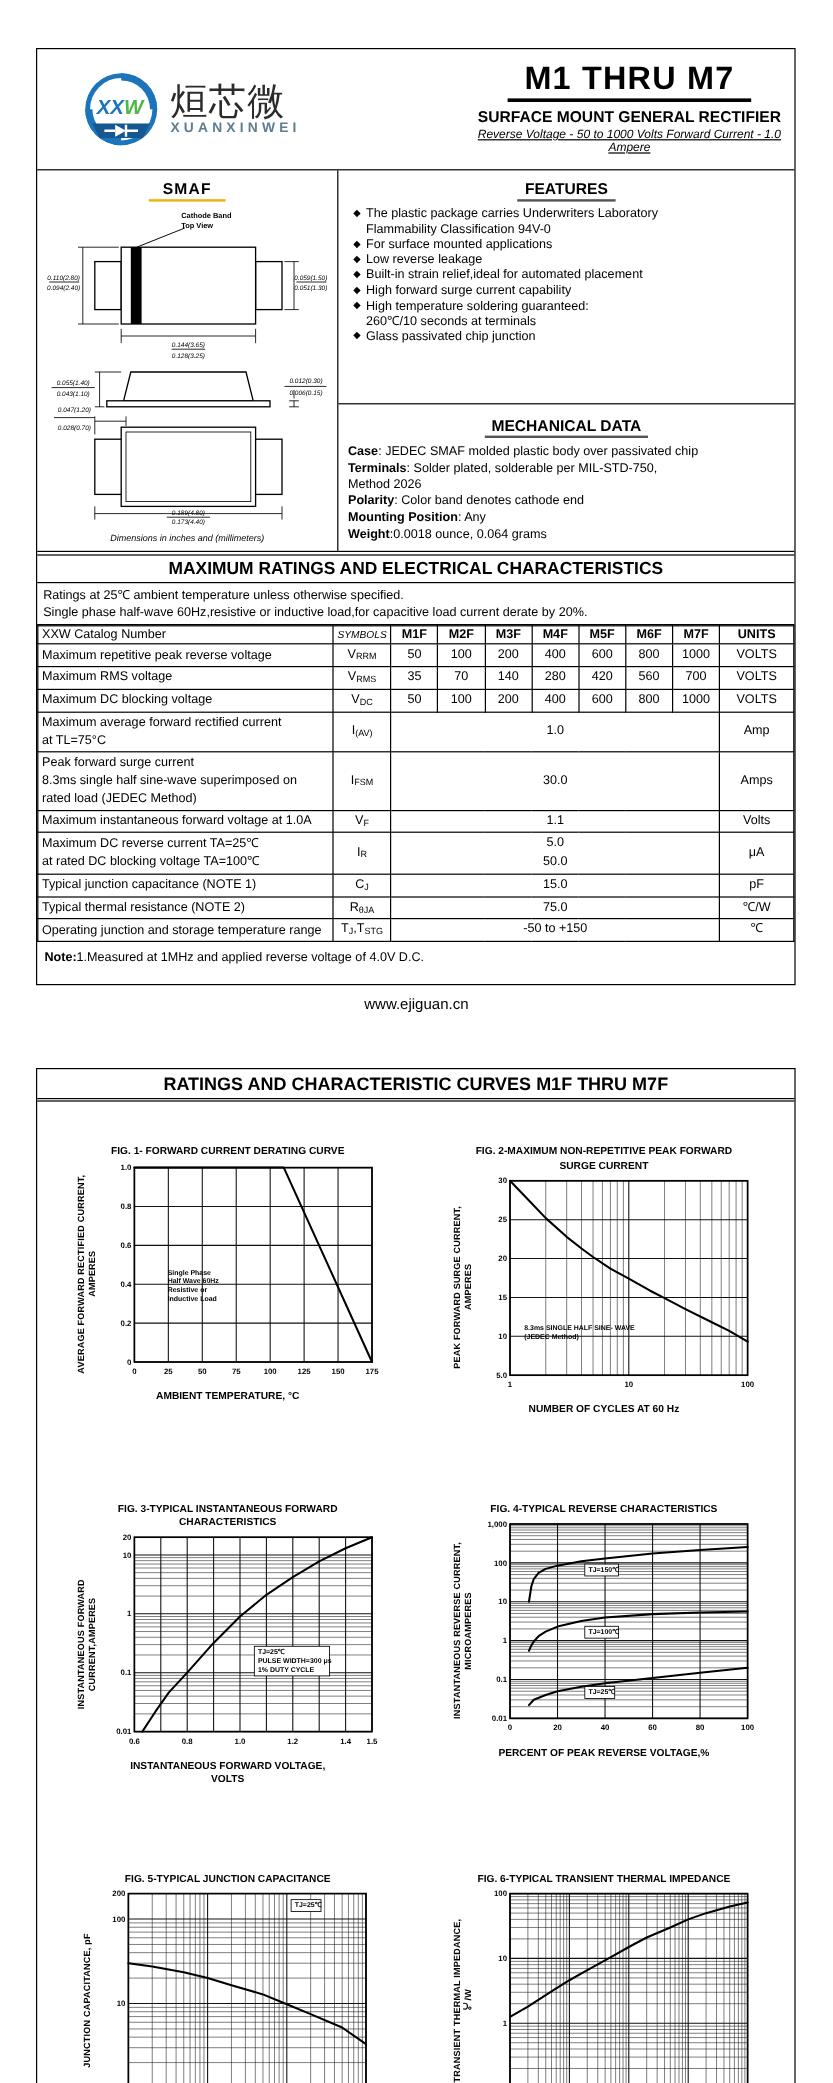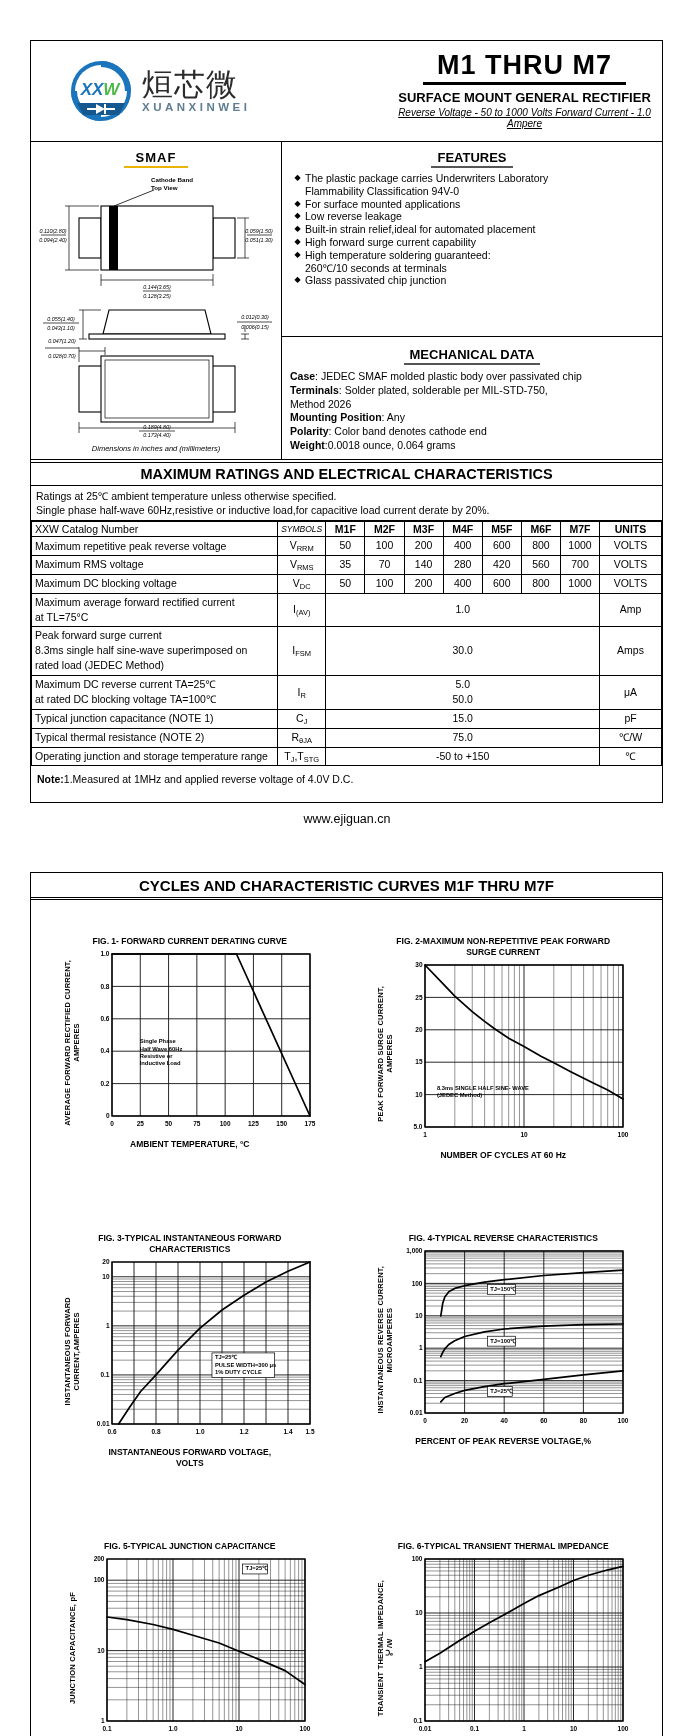--- a/index.html
+++ b/index.html
@@ -219,22 +219,22 @@
               <span class="feat-text">Glass passivated chip junction</span>
             </div>
           </div>
       </div>
       <div class="mech">
         <div class="sec-head"><span>MECHANICAL DATA</span></div>
         <div id="mech-list">
             <div class="mech-line"><b>Case</b><span>: JEDEC SMAF molded plastic body over passivated chip</span></div>
             <div class="mech-line"><b>Terminals</b><span>: Solder plated, solderable per MIL-STD-750,</span></div>
             <div class="mech-line"><span>Method 2026</span></div>
+            <div class="mech-line"><b>Polarity</b><span>: Color band denotes cathode end</span></div>
             <div class="mech-line"><b>Mounting Position</b><span>: Any</span></div>
-            <div class="mech-line"><b>Polarity</b><span>: Color band denotes cathode end</span></div>
             <div class="mech-line"><b>Weight</b><span>:0.0018 ounce, 0.064 grams</span></div>
           </div>
       </div>
     </div>
   </div>
 
   <div class="banner">MAXIMUM RATINGS AND ELECTRICAL CHARACTERISTICS</div>
   <div class="conds">
     <div>Ratings at 25℃ ambient temperature unless otherwise specified.</div>
     <div>Single phase half-wave 60Hz,resistive or inductive load,for capacitive load current derate by 20%.</div>
@@ -313,20 +313,26 @@
         </tr>
         <tr>
           <td class="t-lbl">Peak forward surge current
 8.3ms single half sine-wave superimposed on
 rated load (JEDEC Method)</td>
           <td class="t-sym"><span>I</span><span class="sub">FSM</span></td>
           <td class="t-val" colspan="7">30.0</td>
           <td class="t-unit">Amps</td>
         </tr>
         <tr>
+          <td class="t-lbl">Maximum instantaneous forward voltage at 1.0A</td>
+          <td class="t-sym"><span>V</span><span class="sub">F</span></td>
+          <td class="t-val" colspan="7">1.1</td>
+          <td class="t-unit">Volts</td>
+        </tr>
+        <tr>
           <td class="t-lbl">Maximum DC reverse current     TA=25℃
 at rated DC blocking voltage     TA=100℃</td>
           <td class="t-sym"><span>I</span><span class="sub">R</span></td>
           <td class="t-val" colspan="7">5.0
 50.0</td>
           <td class="t-unit">μA</td>
         </tr>
         <tr>
           <td class="t-lbl">Typical junction capacitance (NOTE 1)</td>
           <td class="t-sym"><span>C</span><span class="sub">J</span></td>
@@ -349,21 +355,21 @@
   </table>
 
   <div class="notes">
     <div><b>Note:</b><span>1.Measured at 1MHz and applied reverse voltage of 4.0V D.C.</span></div>
   </div>
 </div>
 
 <div class="site">www.ejiguan.cn</div>
 
 <div class="page" id="page2">
-  <div class="banner2">CYCLES AND CHARACTERISTIC CURVES M1F THRU M7F</div>
+  <div class="banner2">RATINGS AND CHARACTERISTIC CURVES M1F THRU M7F</div>
 
   <div class="figs">
     <div class="fig">
       <div class="fig-title">FIG. 1- FORWARD CURRENT DERATING CURVE</div>
       <div class="fig-body">
         <div class="fig-ylabel">AVERAGE FORWARD RECTIFIED CURRENT,
 AMPERES</div>
         <svg class="chart" width="235" height="190" viewBox="0 0 235 190">
             <line x1="30" y1="6" x2="30" y2="168" stroke="#111" stroke-width="0.9"></line>
             <line x1="58.285714285714285" y1="6" x2="58.285714285714285" y2="168" stroke="#111" stroke-width="0.9"></line>

